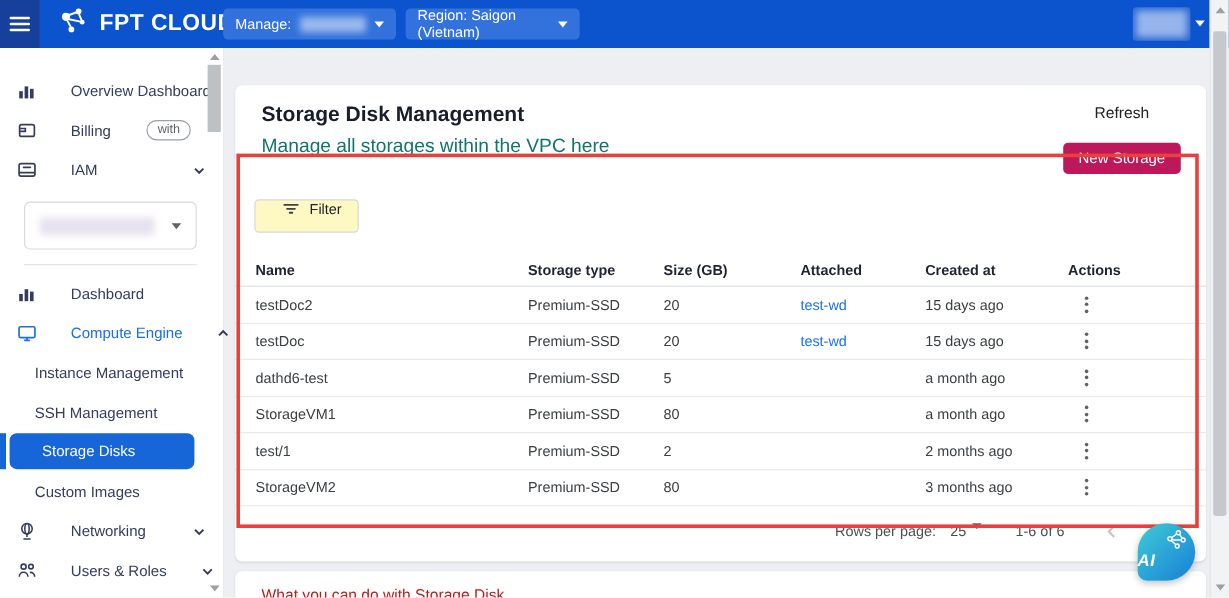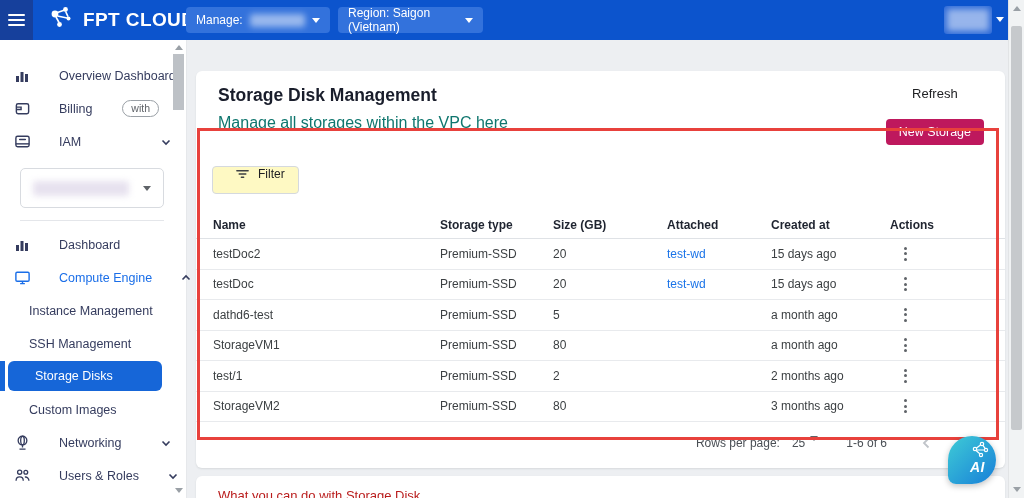--- a/index.html
+++ b/index.html
@@ -74,21 +74,21 @@
   .pg-range { margin-left:28px; }
   .pg-nav { background:none; border:none; margin-left:32px; cursor:pointer; padding:0; display:flex; }
 
   .wycd-title { position:absolute; left:22px; top:12px; font-size:13px; color:#b91c1c; }
   .wycd-divider { position:absolute; left:0; right:0; top:35px; border-top:1px solid #e8eaed; }
   .wycd-link { position:absolute; top:43px; display:flex; align-items:center; gap:7px; color:#1a73e8; font-size:12.5px; font-weight:500; cursor:pointer; }
   .wycd-0 { left:22px; } .wycd-1 { left:268px; } .wycd-2 { left:544px; }
 
   
   .ai-fab { position:absolute; left:948px; top:436px; width:48px; height:48px; border-radius:50% 50% 50% 8px; background:linear-gradient(135deg,#3bc4d6 10%,#1b86d8 90%); z-index:6; cursor:pointer; box-shadow:0 2px 6px rgba(0,0,0,.25); }
-  .ai-fab .ai-txt { position:absolute; left:22px; bottom:9px; color:#fff; font-weight:bold; font-style:italic; font-size:14px; letter-spacing:.5px; }
+  .ai-fab .ai-txt { position:absolute; left:0; bottom:9px; color:#fff; font-weight:bold; font-style:italic; font-size:14px; letter-spacing:.5px; }
   .ai-fab svg { position:absolute; right:5px; top:4px; }
 
   
   .page-scroll { position:absolute; right:0; top:0; width:16px; height:498px; background:#f1f3f4; border-left:1px solid #e2e4e6; z-index:10; }
   .page-scroll .thumb { position:absolute; left:2px; top:26px; width:11px; height:404px; background:#c6c9cc; border-radius:2px; }
   .page-scroll .tri-up { top:6px; left:4px; }
   .page-scroll .tri-dn { bottom:6px; left:4px; }
 </style>
 </head>
 <body>

